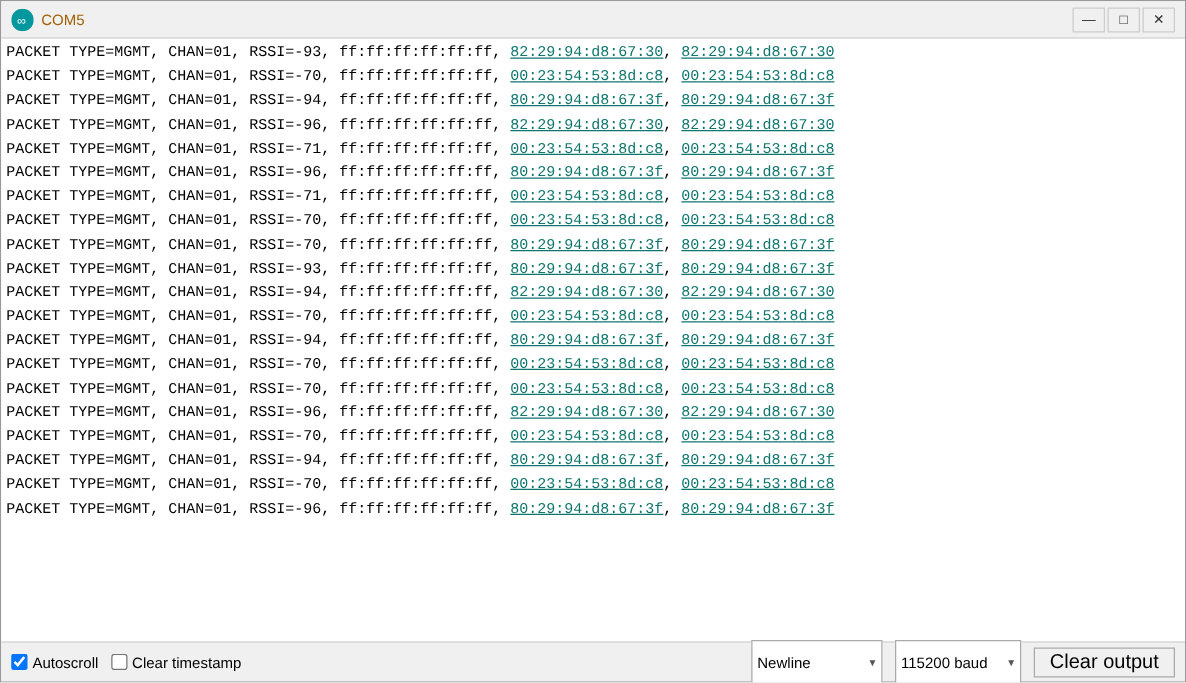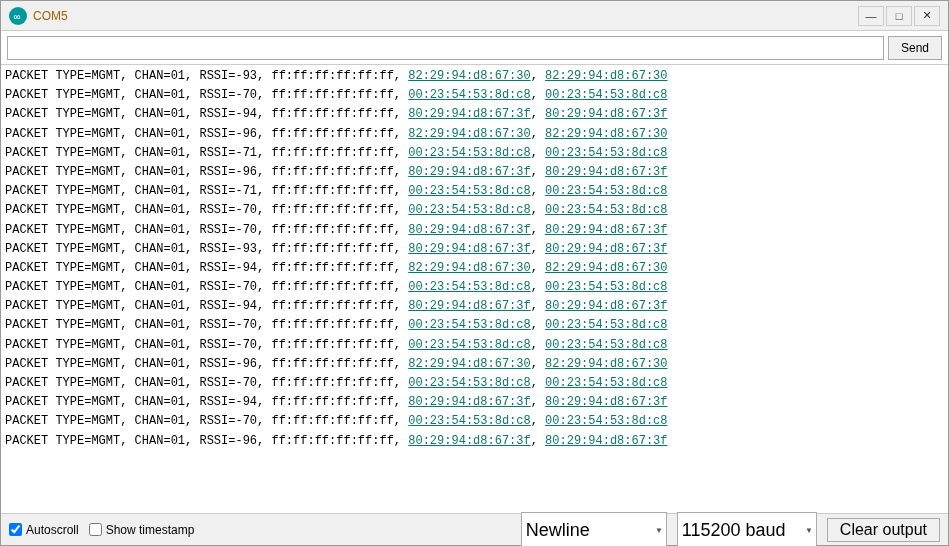--- a/index.html
+++ b/index.html
@@ -124,21 +124,21 @@
     .checkbox-label input[type="checkbox"] {
       width: 13px;
       height: 13px;
       cursor: pointer;
     }
     .spacer { flex: 1; }
     .dropdown {
       height: 36px;
       border: 1px solid #aaa;
       background: #fff;
-      font-size: 18px;
+      font-size: 12px;
       padding: 0 4px;
       cursor: pointer;
       appearance: none;
       -webkit-appearance: none;
       padding-right: 18px;
       position: relative;
     }
     .select-wrapper {
       position: relative;
       display: inline-block;
@@ -174,24 +174,20 @@
       <text x="4.5" y="13" font-size="10" fill="white" font-family="Arial">∞</text>
     </svg>
     <span class="title-bar-title">COM5</span>
     <div class="title-bar-buttons">
       <button class="title-bar-btn">—</button>
       <button class="title-bar-btn">□</button>
       <button class="title-bar-btn close">✕</button>
     </div>
   </div>
 
-  <div class="toolbar">
-    <input class="input-field" type="text" placeholder="" style="">
-    <button class="send-btn">Send</button>
-  </div>
 
   <div class="output-area" id="output-area">
   <div class="output-line"><span>PACKET TYPE=MGMT, CHAN=01, RSSI=-93, ff:ff:ff:ff:ff:ff, </span><span class="highlight">82:29:94:d8:67:30</span><span>, </span><span class="highlight">82:29:94:d8:67:30</span></div>
       <div class="output-line"><span>PACKET TYPE=MGMT, CHAN=01, RSSI=-70, ff:ff:ff:ff:ff:ff, </span><span class="highlight">00:23:54:53:8d:c8</span><span>, </span><span class="highlight">00:23:54:53:8d:c8</span></div>
       <div class="output-line"><span>PACKET TYPE=MGMT, CHAN=01, RSSI=-94, ff:ff:ff:ff:ff:ff, </span><span class="highlight">80:29:94:d8:67:3f</span><span>, </span><span class="highlight">80:29:94:d8:67:3f</span></div>
       <div class="output-line"><span>PACKET TYPE=MGMT, CHAN=01, RSSI=-96, ff:ff:ff:ff:ff:ff, </span><span class="highlight">82:29:94:d8:67:30</span><span>, </span><span class="highlight">82:29:94:d8:67:30</span></div>
       <div class="output-line"><span>PACKET TYPE=MGMT, CHAN=01, RSSI=-71, ff:ff:ff:ff:ff:ff, </span><span class="highlight">00:23:54:53:8d:c8</span><span>, </span><span class="highlight">00:23:54:53:8d:c8</span></div>
       <div class="output-line"><span>PACKET TYPE=MGMT, CHAN=01, RSSI=-96, ff:ff:ff:ff:ff:ff, </span><span class="highlight">80:29:94:d8:67:3f</span><span>, </span><span class="highlight">80:29:94:d8:67:3f</span></div>
       <div class="output-line"><span>PACKET TYPE=MGMT, CHAN=01, RSSI=-71, ff:ff:ff:ff:ff:ff, </span><span class="highlight">00:23:54:53:8d:c8</span><span>, </span><span class="highlight">00:23:54:53:8d:c8</span></div>
       <div class="output-line"><span>PACKET TYPE=MGMT, CHAN=01, RSSI=-70, ff:ff:ff:ff:ff:ff, </span><span class="highlight">00:23:54:53:8d:c8</span><span>, </span><span class="highlight">00:23:54:53:8d:c8</span></div>
@@ -209,21 +205,21 @@
       <div class="output-line"><span>PACKET TYPE=MGMT, CHAN=01, RSSI=-96, ff:ff:ff:ff:ff:ff, </span><span class="highlight">80:29:94:d8:67:3f</span><span>, </span><span class="highlight">80:29:94:d8:67:3f</span></div>
     </div>
 
   <div class="status-bar">
     <label class="checkbox-label">
       <input type="checkbox" checked="" style="">
       <span>Autoscroll</span>
     </label>
     <label class="checkbox-label">
       <input type="checkbox" style="">
-      <span>Show timestamp</span>
+      <span>Clear timestamp</span>
     </label>
     <div class="spacer"></div>
     <div class="select-wrapper">
       <select class="dropdown" id="newline-select"><option>No line ending</option><option selected="">Newline</option><option>Carriage return</option><option>Both NL &amp; CR</option></select>
     </div>
     <div class="select-wrapper">
       <select class="dropdown" id="baud-select"><option>300 baud</option><option>1200 baud</option><option>2400 baud</option><option>4800 baud</option><option>9600 baud</option><option>19200 baud</option><option>38400 baud</option><option>57600 baud</option><option selected="">115200 baud</option><option>250000 baud</option><option>500000 baud</option><option>1000000 baud</option><option>2000000 baud</option></select>
     </div>
     <button class="clear-output-btn">Clear output</button>
   </div>

